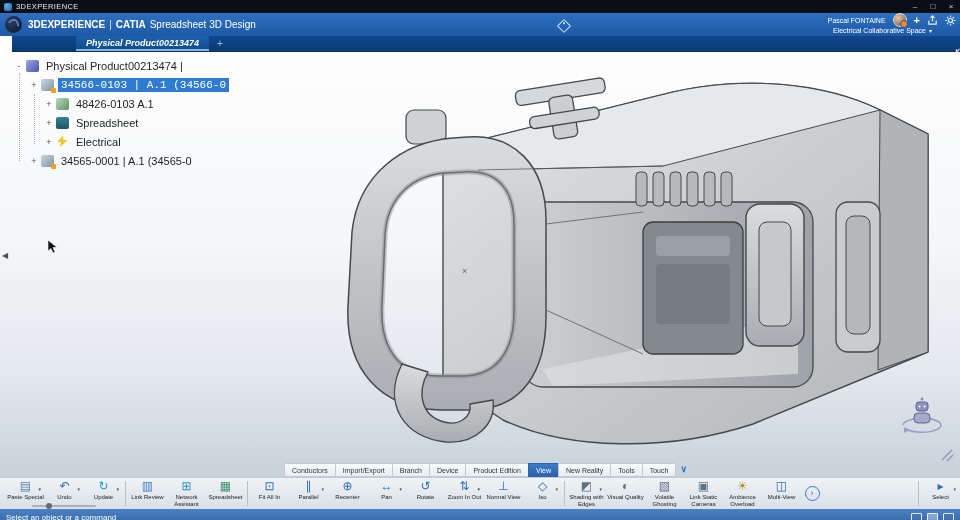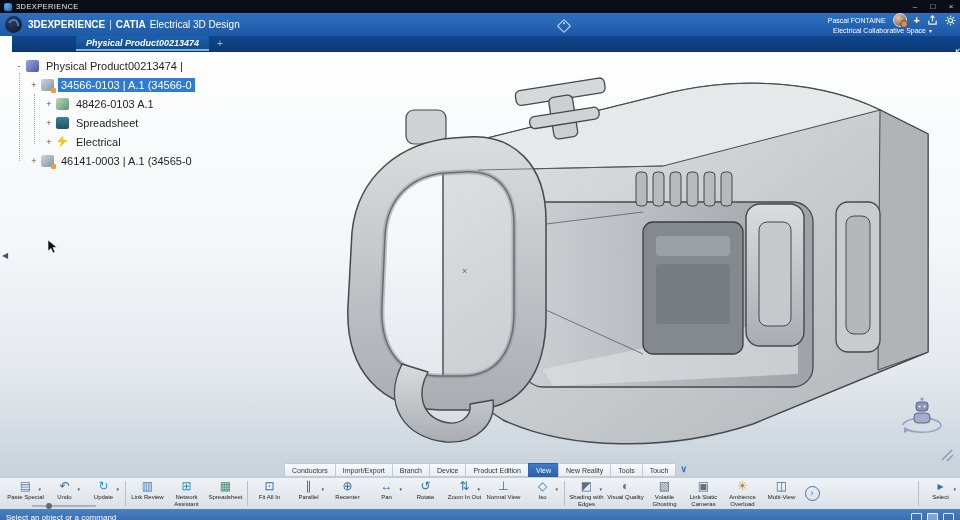--- a/index.html
+++ b/index.html
@@ -67,21 +67,21 @@
          position:relative;flex:0 0 auto;}
   .product-icon{background:linear-gradient(135deg,#9aa6e8,#4a55a8);}
   .part-instance-icon{background:linear-gradient(135deg,#cdd7df,#7f93a3);}
   .part-instance-icon::after{content:"";position:absolute;right:-2px;bottom:-2px;width:5px;height:5px;
          background:#f0a028;border-radius:1px;}
   .rep-3d-shape-icon{background:linear-gradient(135deg,#bcd8c0,#5f9468);}
   .publications-icon{background:linear-gradient(#3a8294,#215463);}
   .electrical-icon{background:#f2c61d;border-radius:0;
          clip-path:polygon(55% 0,10% 55%,40% 55%,28% 100%,90% 38%,55% 38%);}
   .tlabel{padding:1px 3px;white-space:nowrap;}
-  .tlabel.selected{background:#2e7bd4;color:#fff;}
+  .tlabel.selected{background:#2e7bd4;color:#fff;font-family:Liberation Mono, monospace;}
   .tree-guide{position:absolute;border-left:1px dotted #a5abb2;width:0;}
   
   .cursor{position:absolute;left:48px;top:188px;}
   
   .ribbon{position:absolute;left:284px;top:462px;height:15px;display:flex;align-items:flex-end;}
   .rtab{padding:0 7px;font-size:7px;line-height:13px;height:14px;box-sizing:border-box;
         background:linear-gradient(#f8fafc,#e9eef3);border:1px solid #c2cbd4;border-right:none;color:#333;}
   .rtab:last-of-type{border-right:1px solid #c2cbd4;}
   .rtab.active{background:linear-gradient(#3c7cc9,#2a62ab);color:#fff;border-color:#2a62ab;}
   .rcollapse{width:15px;height:14px;text-align:center;font-size:9px;line-height:13px;
@@ -126,21 +126,21 @@
     <span class="tb-btn">–</span>
     <span class="tb-btn">□</span>
     <span class="tb-btn">×</span>
   </div>
 
   <div class="header">
     <span class="compass"></span>
     <span class="brand">3DEXPERIENCE</span>
     <span class="hdr-sep">|</span>
     <span class="prod">CATIA</span>
-    <span class="appname">Electrical 3D Design</span>
+    <span class="appname">Spreadsheet 3D Design</span>
 
     <span class="tag-icon"></span>
 
     <span class="hdr-right">
       <span class="hdr-row1">
         <span class="hdr-user">Pascal FONTAINE</span>
         <span class="avatar">
           <span class="badge"></span>
         </span>
         <span class="hdr-plus">+</span>
@@ -252,21 +252,21 @@
             <span class="tlabel">Spreadsheet</span>
           </div>
           <div class="trow" style="padding-left: 32px;">
             <span class="expander">+</span>
             <span class="ticon electrical-icon"></span>
             <span class="tlabel">Electrical</span>
           </div>
           <div class="trow" style="padding-left: 17px;">
             <span class="expander">+</span>
             <span class="ticon part-instance-icon"></span>
-            <span class="tlabel">46141-0003 | A.1 (34565-0</span>
+            <span class="tlabel">34565-0001 | A.1 (34565-0</span>
           </div>
         </div>
     </div>
 
     <svg class="cursor" width="10" height="14" viewBox="0 0 10 14">
       <polygon points="0,0 0,11 3,8.5 5,13 7,12 5,7.5 9,7.5" fill="#111" stroke="#fff" stroke-width="0.6"></polygon>
     </svg>
   </div>
 
   <svg class="robot" width="52" height="46" viewBox="0 0 52 46">

